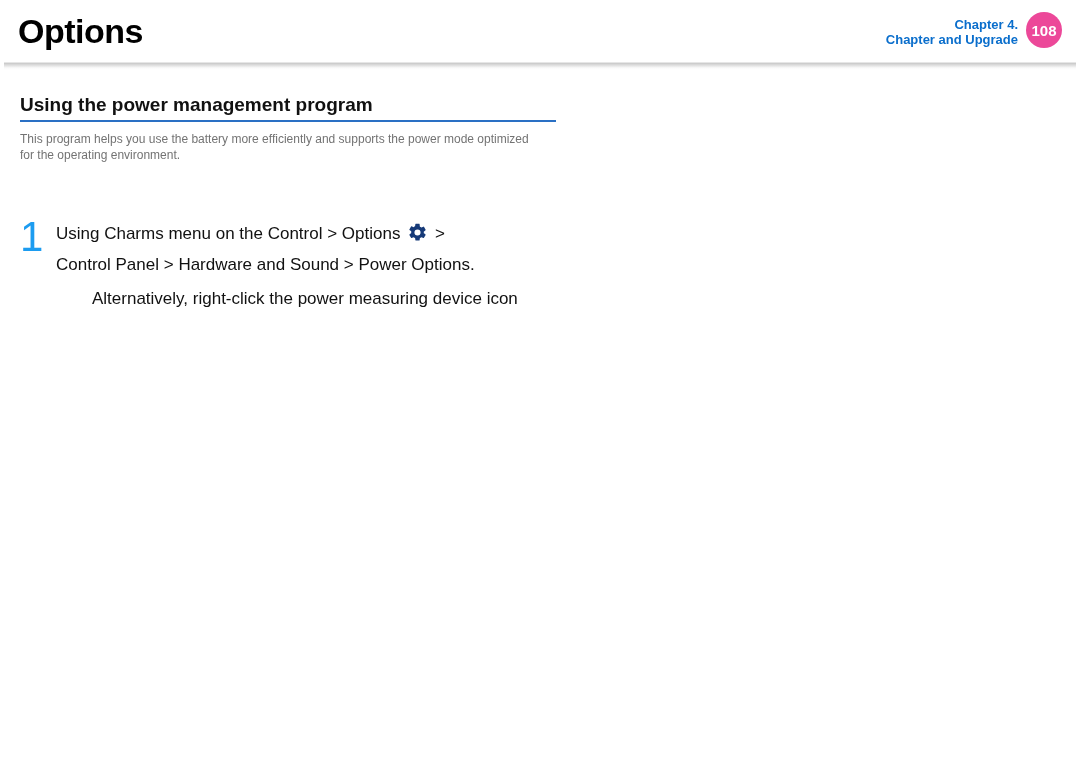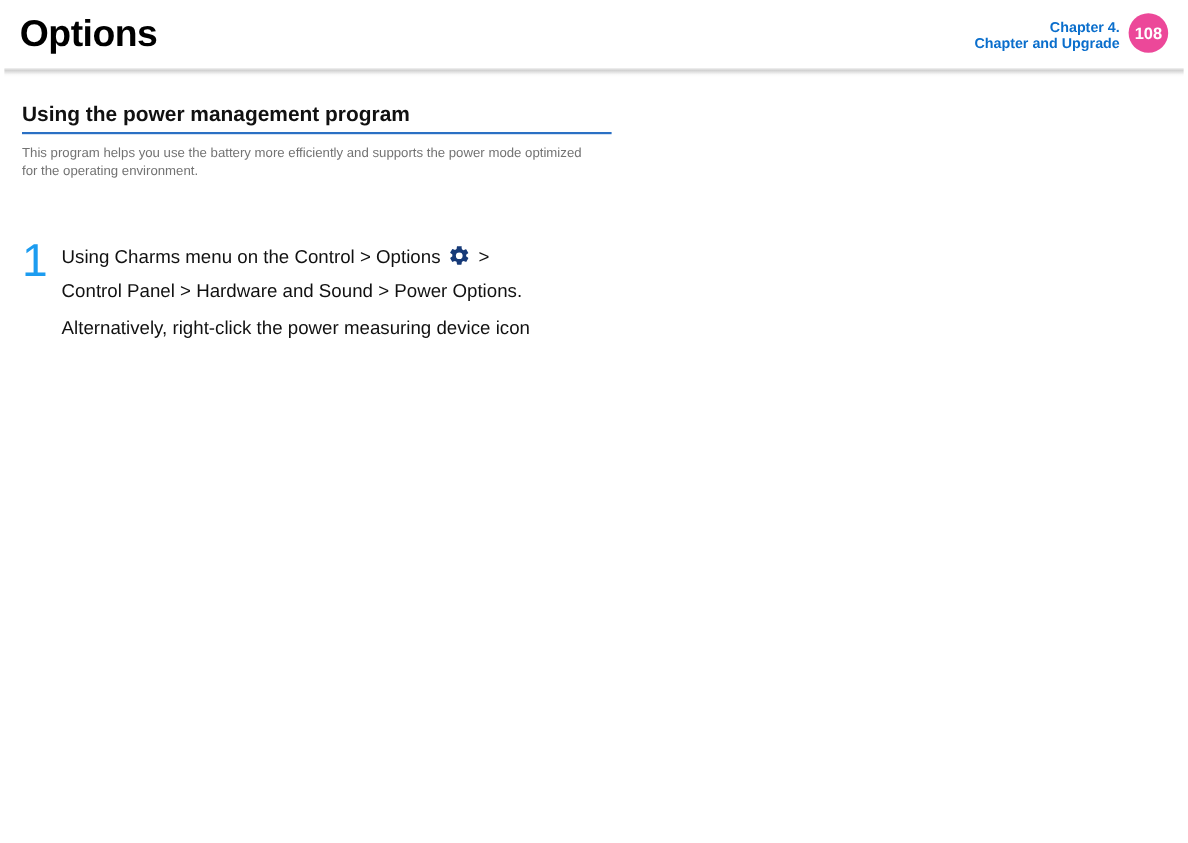--- a/index.html
+++ b/index.html
@@ -92,21 +92,21 @@
       line-height: 1.55;
       padding-top: 2px;
     }
     .step-body .bold { font-weight: 400; }
     .gear-icon {
       display: inline-block;
       vertical-align: -4px;
       margin: 0 2px;
     }
     .gear-icon svg { width: 21px; height: 21px; }
-    .step-alt { margin-top: 8px; }
+    .step-alt { margin-top: 8px; margin-left: 36px; }
   </style>
 </head>
 <body>
 
 <div class="header">
   <div class="header-title">Options</div>
   <div class="header-right">
     <div class="chapter-info">
       <div>Chapter 4.</div>
       <div>Chapter and Upgrade</div>

